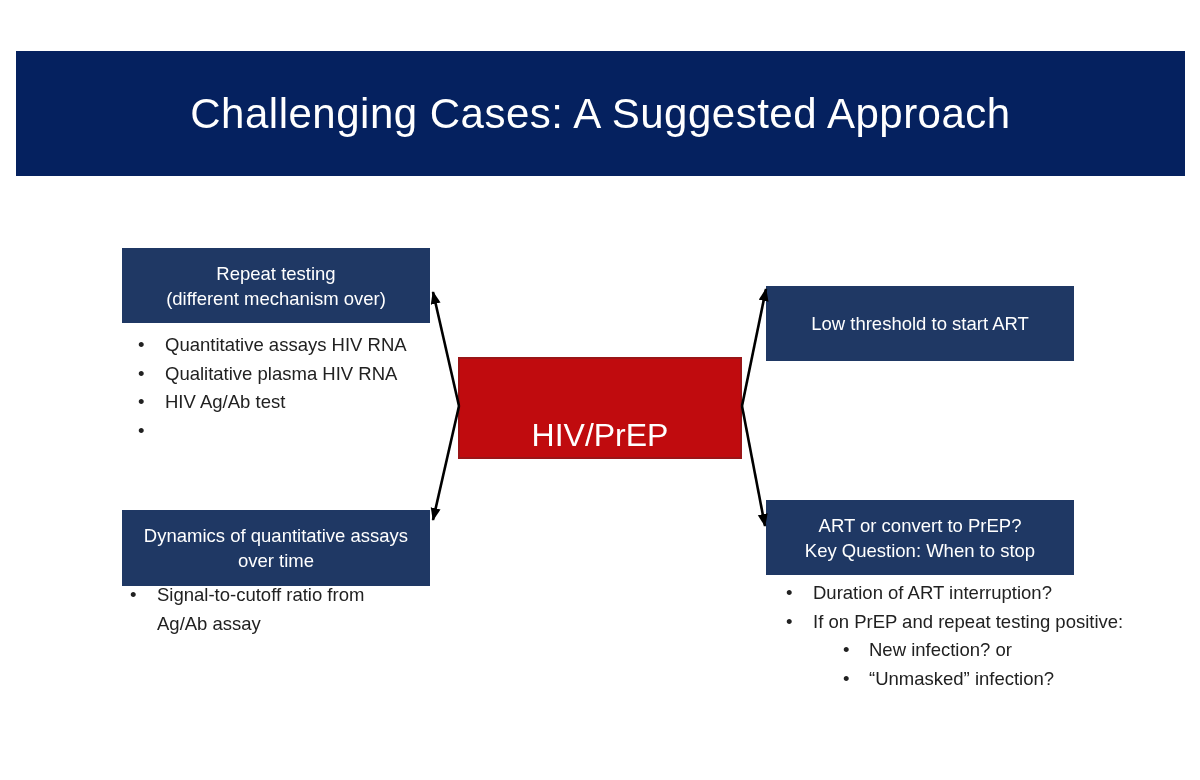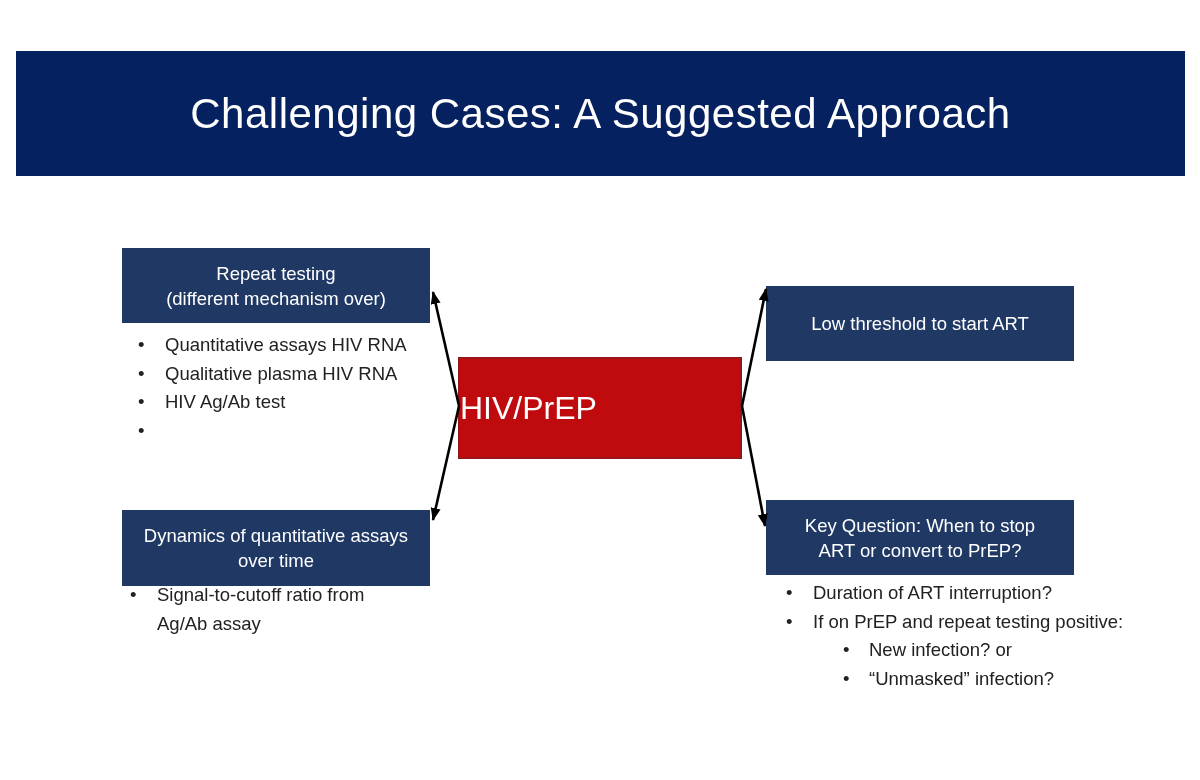--- a/index.html
+++ b/index.html
@@ -55,22 +55,22 @@
   #box-bl { left: 122px; top: 510px; width: 308px; height: 76px; }
   #box-br { left: 766px; top: 500px; width: 308px; height: 75px; }
 
   .redbox {
     position: absolute;
     left: 458px; top: 357px;
     width: 284px; height: 102px;
     background: var(--box_red);
     border: 2px solid var(--red_border);
     color: var(--title_text);
-    display: flex; flex-direction: column;
-    align-items: flex-start; justify-content: center;
+    display: flex; flex-direction: row;
+    align-items: flex-end; justify-content: center;
     text-align: center;
     font-size: 32px;
     line-height: 43px;
     z-index: 2;
   }
 
   .bullets {
     position: absolute;
     color: var(--bullet_text);
     font-size: 18.5px;
@@ -149,22 +149,22 @@
     <div>over time</div>
   </div>
   <div class="bullets" id="list-bl">
     <div class="bi">
       <span class="m">•</span>
       <span>Signal-to-cutoff ratio from Ag/Ab assay</span>
     </div>
   </div>
 
   <div class="navybox" id="box-br">
+    <div>ART or convert to PrEP?</div>
     <div>Key Question: When to stop</div>
-    <div>ART or convert to PrEP?</div>
   </div>
   <div class="bullets" id="list-br">
     <div class="bi">
       <span class="m">•</span>
       <span>Duration of ART interruption?</span>
     </div>
     <div class="bi">
       <span class="m">•</span>
       <span>If on PrEP and repeat testing positive:</span>
     </div>

